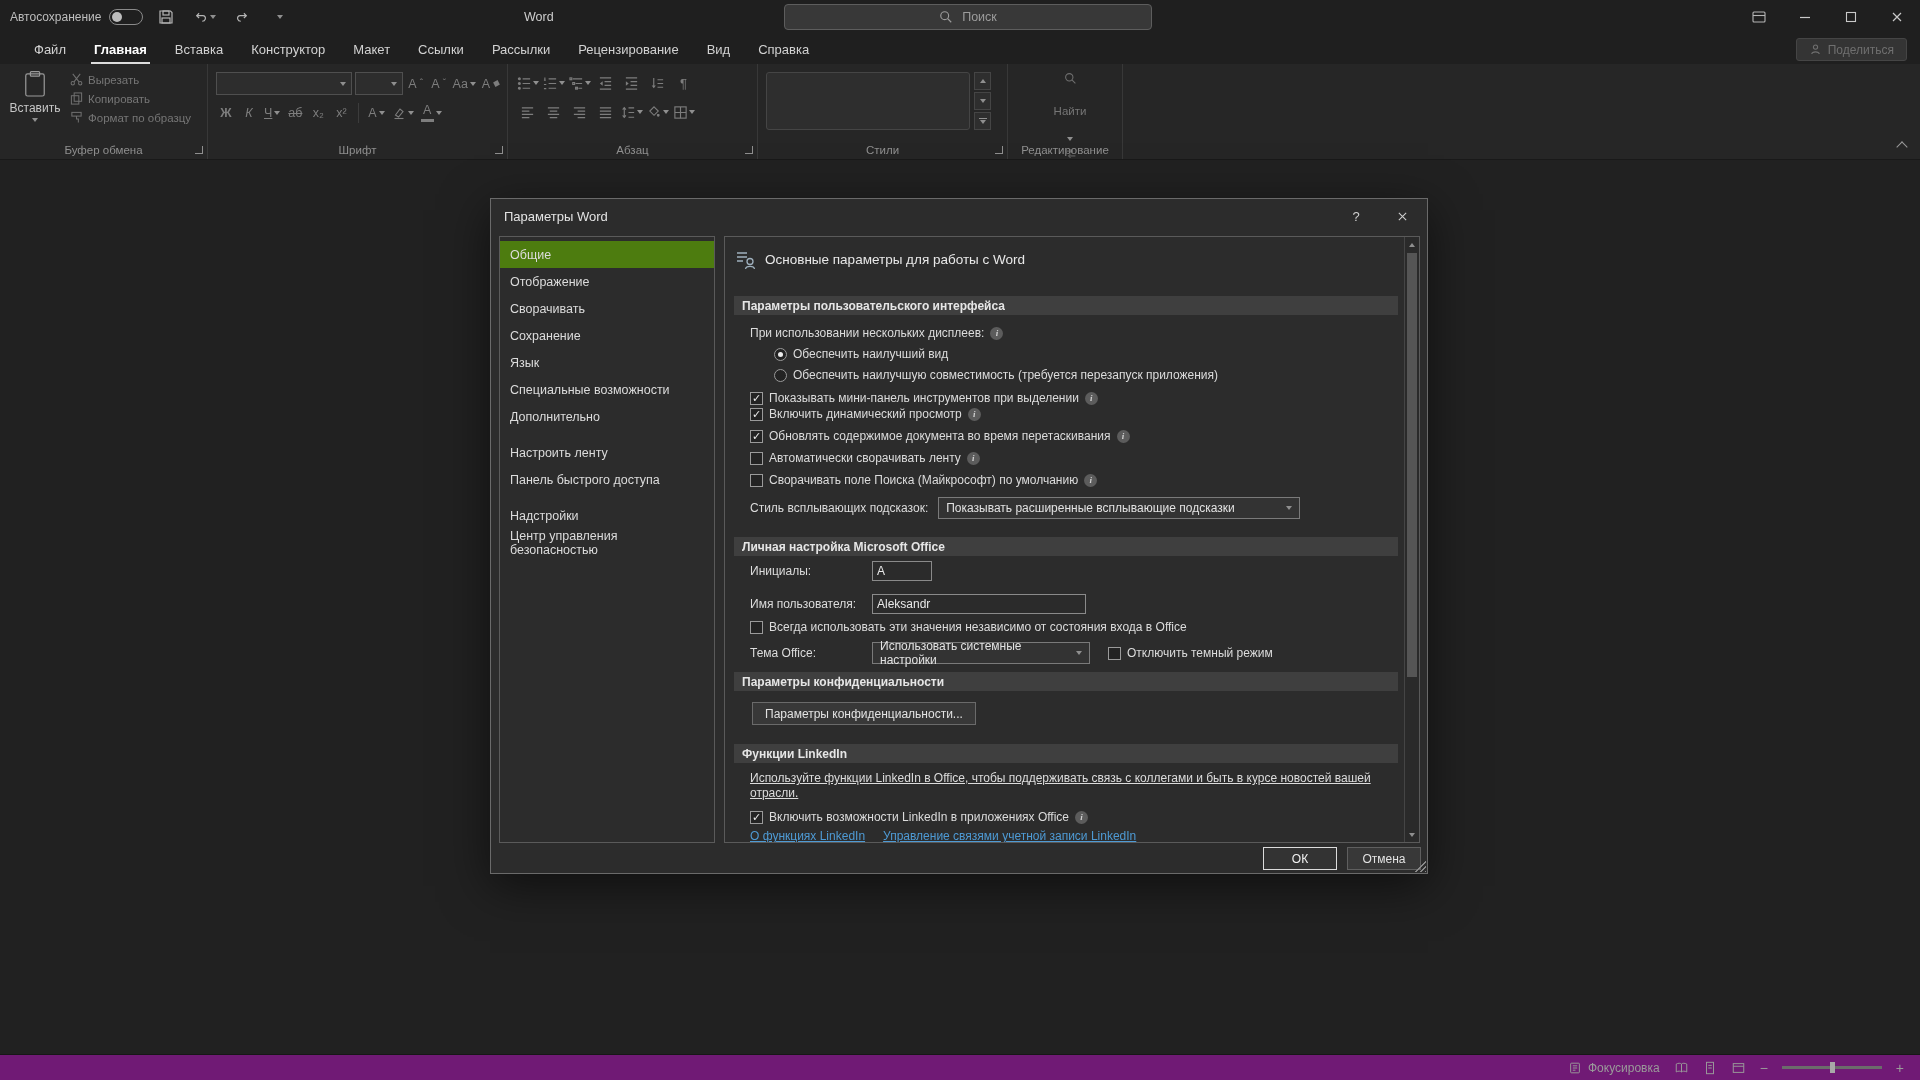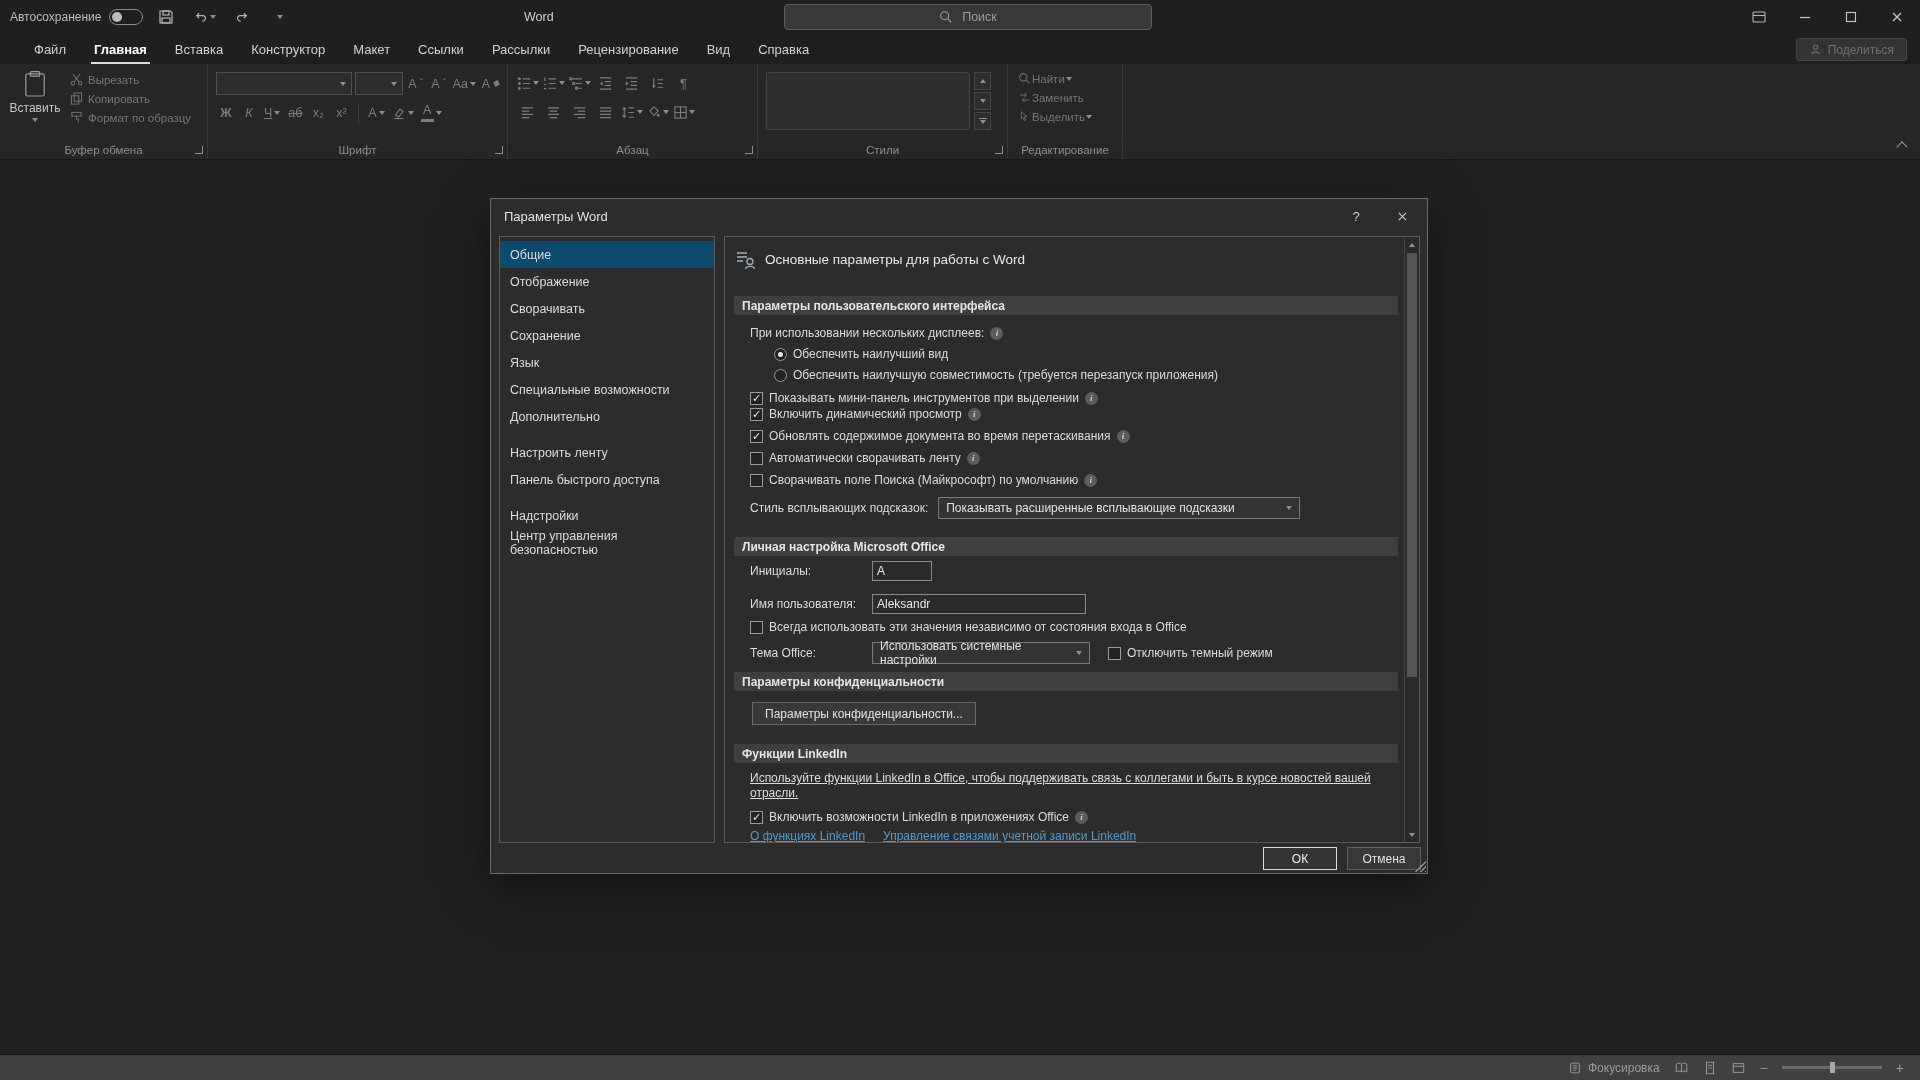--- a/index.html
+++ b/index.html
@@ -44,36 +44,36 @@
   .ers{width:7px;height:5px;background:#7d7d7d;transform:rotate(-28deg);margin-left:2px;}
   .vsep{width:1px;height:20px;background:#3c3c3c;margin:0 4px;flex:none;}
   .pbtn{width:23px;height:22px;display:flex;align-items:center;justify-content:center;gap:1px;color:#7d7d7d;font-size:13px;}
   .styles-wrap{display:flex;padding:8px 4px 0 8px;gap:4px;}
   .styles-gallery{width:204px;height:58px;background:#2e2e2e;border:1px solid #454545;border-radius:3px;}
   .gal-col{display:flex;flex-direction:column;gap:2px;}
   .gal-btn{width:17px;height:18px;background:#2e2e2e;border:1px solid #454545;display:flex;align-items:center;justify-content:center;flex-direction:column;gap:1px;}
   .tri-up{width:0;height:0;border-left:3.5px solid transparent;border-right:3.5px solid transparent;border-bottom:4px solid #8f8f8f;}
   .tri-down{width:0;height:0;border-left:3.5px solid transparent;border-right:3.5px solid transparent;border-top:4px solid #8f8f8f;}
   .more-line{width:8px;height:1.5px;background:#8f8f8f;}
-  .ed-row{display:flex;align-items:center;gap:1px;font-size:11.5px;color:#767676;margin:5px 0 6px 10px;}
+  .ed-row{display:flex;align-items:center;gap:20px;font-size:11.5px;color:#767676;margin:5px 0 6px 10px;flex-direction:column;}
   .chev-collapse{position:absolute;right:14px;bottom:8px;width:8px;height:8px;border-left:1.5px solid #9a9a9a;border-top:1.5px solid #9a9a9a;transform:rotate(45deg);}
 
   
   .doc-area{position:absolute;left:0;top:161px;right:0;bottom:26px;background:#212121;}
 
   
   .dialog{position:absolute;left:490px;top:198px;width:938px;height:676px;background:#2c2c2c;border:1px solid #6a6a6a;box-shadow:0 12px 45px rgba(0,0,0,0.55);}
   .dlg-titlebar{height:34px;display:flex;align-items:center;padding-left:13px;position:relative;}
   .dlg-title{font-size:13px;color:#e3e3e3;}
   .dlg-btn{position:absolute;top:0;width:38px;height:34px;display:flex;align-items:center;justify-content:center;color:#cfcfcf;font-size:13px;}
   .dlg-help{right:52px;}
   .dlg-close{right:6px;}
   .dlg-nav{position:absolute;left:8px;top:37px;width:216px;height:607px;border:1px solid #5a5a5a;background:#2c2c2c;overflow:hidden;padding-top:4px;}
   .nav-item{height:27px;display:flex;align-items:center;padding:0 10px;font-size:12.5px;color:#dcdcdc;}
-  .nav-item.selected{background:#0c4a6e;}
+  .nav-item.selected{background:#4d7c0f;}
   .nav-gap{margin-top:9px;}
   .dlg-main{position:absolute;left:233px;top:37px;width:696px;height:607px;border:1px solid #5a5a5a;background:#2c2c2c;}
   .dlg-content{position:absolute;left:0;top:0;right:15px;bottom:0;overflow:hidden;padding:0 6px 0 9px;}
   .dlg-scroll{position:absolute;right:0;top:0;width:15px;height:100%;background:#2a2a2a;border-left:1px solid #454545;}
   .sc-arrow{position:absolute;left:0;width:14px;height:15px;display:flex;align-items:center;justify-content:center;}
   .sc-thumb{position:absolute;left:2px;top:16px;width:10px;height:424px;background:#555;}
   .hdr-row{display:flex;align-items:center;gap:9px;margin-top:10px;font-size:13.5px;color:#e8e8e8;height:24px;}
   .sec-bar{height:19px;background:#3f3f3f;display:flex;align-items:center;padding:0 8px;font-size:12px;font-weight:bold;color:#e6e6e6;}
   .line{display:flex;align-items:center;gap:6px;font-size:12px;color:#dcdcdc;height:16px;margin-left:16px;}
   .radio-line{margin-left:40px;}
@@ -88,21 +88,21 @@
   .tinput{height:20px;background:#2b2b2b;border:1px solid #8a8a8a;color:#e8e8e8;font-size:12px;padding:0 4px;font-family:"Liberation Sans",sans-serif;}
   .priv-btn{height:23px;padding:0 12px;background:#383838;border:1px solid #6a6a6a;color:#e2e2e2;font-size:12px;margin-left:18px;display:inline-flex;align-items:center;font-family:"Liberation Sans",sans-serif;}
   .para{font-size:12px;color:#dcdcdc;margin-left:16px;max-width:642px;line-height:15px;}
   .links-row{display:flex;gap:18px;margin-left:16px;margin-top:4px;}
   .link{color:#4e9ad4;text-decoration:underline;font-size:12px;}
   .btn-ok{position:absolute;left:772px;top:648px;width:74px;height:23px;background:#333;border:1.5px solid #dcdcdc;color:#f0f0f0;font-size:12px;display:flex;align-items:center;justify-content:center;font-family:"Liberation Sans",sans-serif;}
   .btn-cancel{position:absolute;left:856px;top:648px;width:74px;height:23px;background:#383838;border:1px solid #5f5f5f;color:#e2e2e2;font-size:12px;display:flex;align-items:center;justify-content:center;font-family:"Liberation Sans",sans-serif;}
   .grip{position:absolute;right:1px;bottom:1px;width:12px;height:12px;background:repeating-linear-gradient(135deg,transparent 0 2px,#8a8a8a 2px 3.5px);clip-path:polygon(100% 0,100% 100%,0 100%);}
 
   
-  .statusbar{position:absolute;left:0;bottom:0;right:0;height:26px;background:#404040;border-top:1px solid #171717;display:flex;align-items:center;justify-content:flex-end;padding-right:16px;gap:14px;color:#9a9a9a;font-size:12px;text-align:center;}
+  .statusbar{position:absolute;left:0;bottom:0;right:0;height:26px;background:#701a75;border-top:1px solid #171717;display:flex;align-items:center;justify-content:flex-end;padding-right:16px;gap:14px;color:#9a9a9a;font-size:12px;text-align:center;}
   .sb-item{display:flex;align-items:center;gap:6px;}
   .ztrack{width:100px;height:3px;background:#6b6b6b;position:relative;}
   .zthumb{position:absolute;left:48px;top:-4px;width:5px;height:11px;background:#a8a8a8;}
   .zsign{font-size:14px;color:#9a9a9a;}
 </style>
 </head>
 <body>
 
 <div class="titlebar">
   <span class="ts-label">Автосохранение</span>

